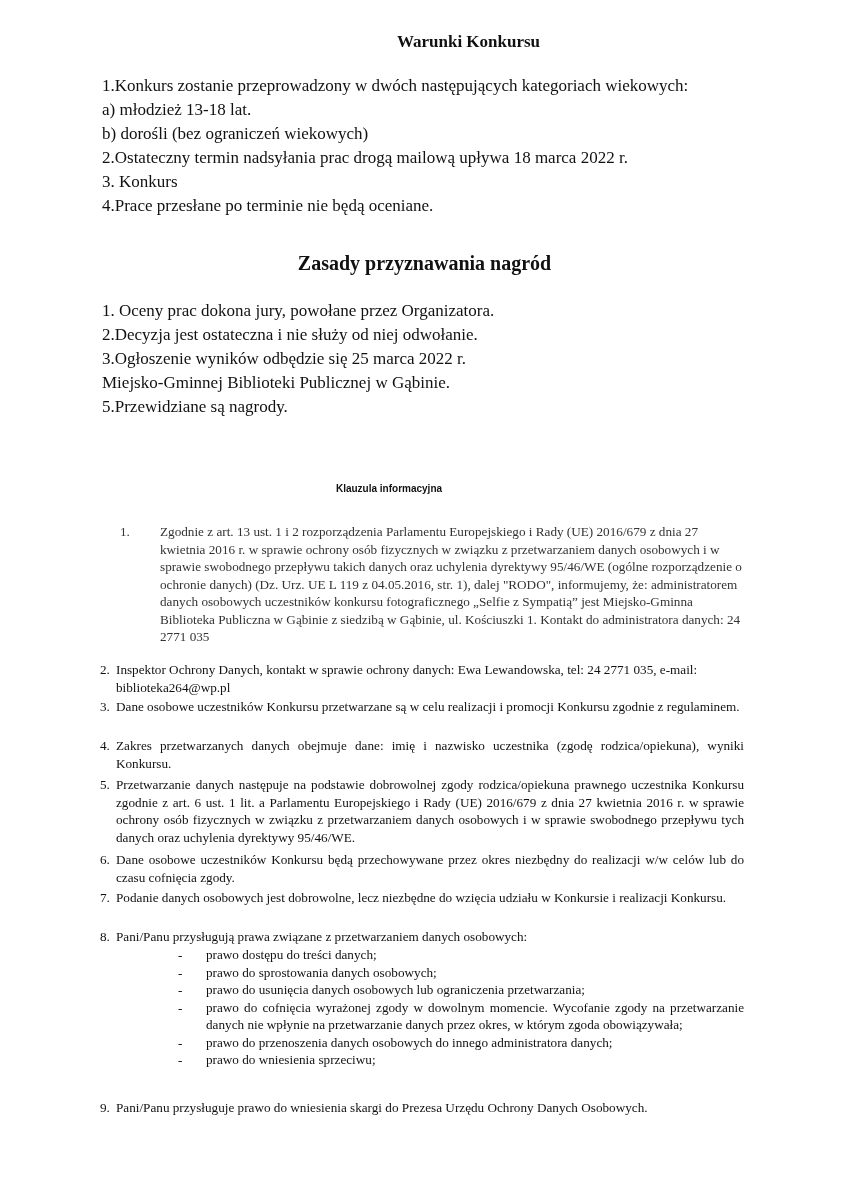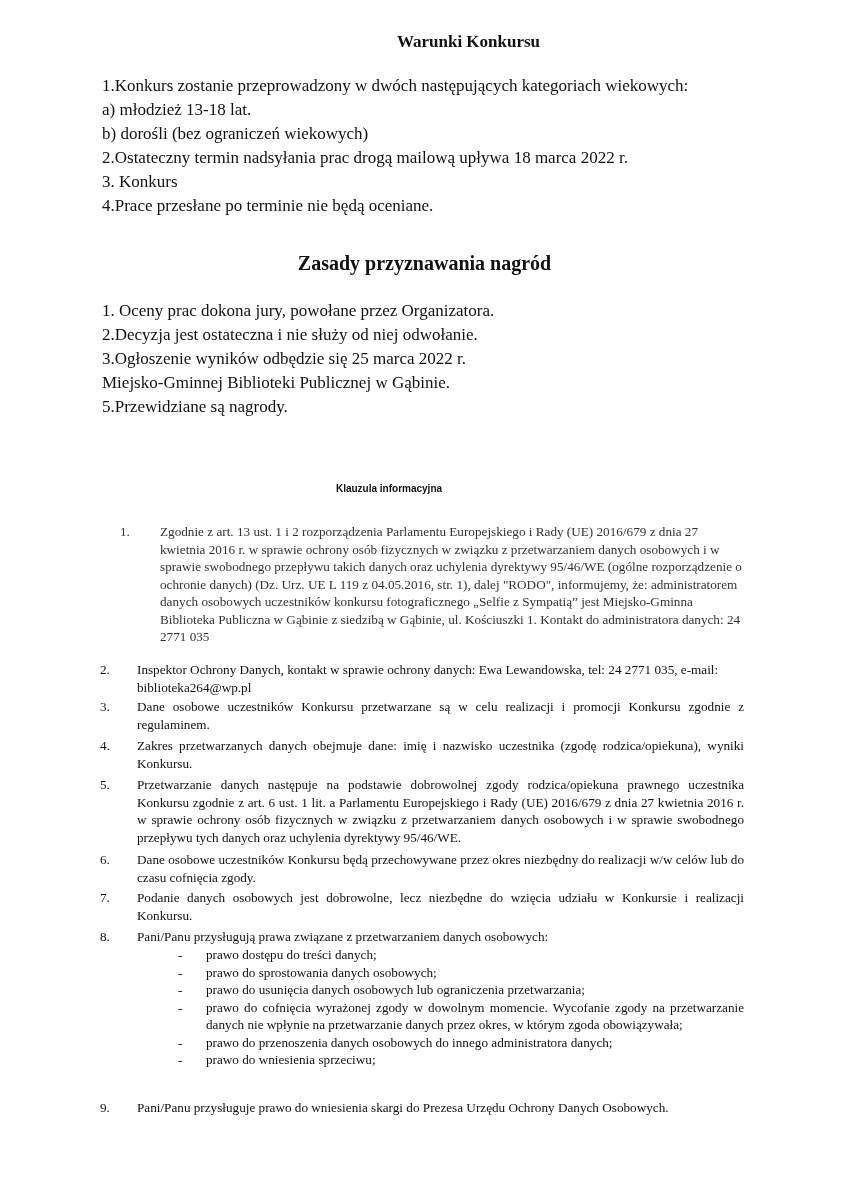--- a/index.html
+++ b/index.html
@@ -8,21 +8,21 @@
   .h1 { position: absolute; left: 0; width: 849px; text-align: center; font-weight: bold; font-size: 17px; top: 32px; padding-left: 44px; }
   .h2 { position: absolute; left: 0; width: 849px; text-align: center; font-weight: bold; font-size: 20px; top: 252px; }
   .h3 { position: absolute; left: 0; width: 778px; text-align: center; font-weight: bold; font-size: 10px; top: 483px; font-family: "Liberation Sans", sans-serif; }
   .big-list { position: absolute; left: 102px; font-size: 17px; line-height: 24px; }
   .big-list div { white-space: nowrap; }
   .sec1 { top: 74px; }
   .sec2 { top: 299px; }
   .small { font-size: 13.2px; line-height: 17.5px; }
   .clause-item { position: absolute; left: 100px; width: 644px; }
   .clause-item .num { position: absolute; left: 0; top: 0; width: 20px; }
-  .clause-item .txt { margin-left: 37px; text-align: justify; }
+  .clause-item .txt { margin-left: 16px; text-align: justify; }
   .clause-item.first { left: 120px; width: 624px; color: #333; }
   .clause-item.first .num { left: 0; }
   .clause-item.first .txt { margin-left: 40px; text-align: left; }
   .rights { position: absolute; left: 178px; width: 566px; }
   .rights .r { position: relative; padding-left: 28px; text-align: justify; }
   .rights .r .dash { position: absolute; left: 0; top: 0; }
 </style>
 </head>
 <body>
 

